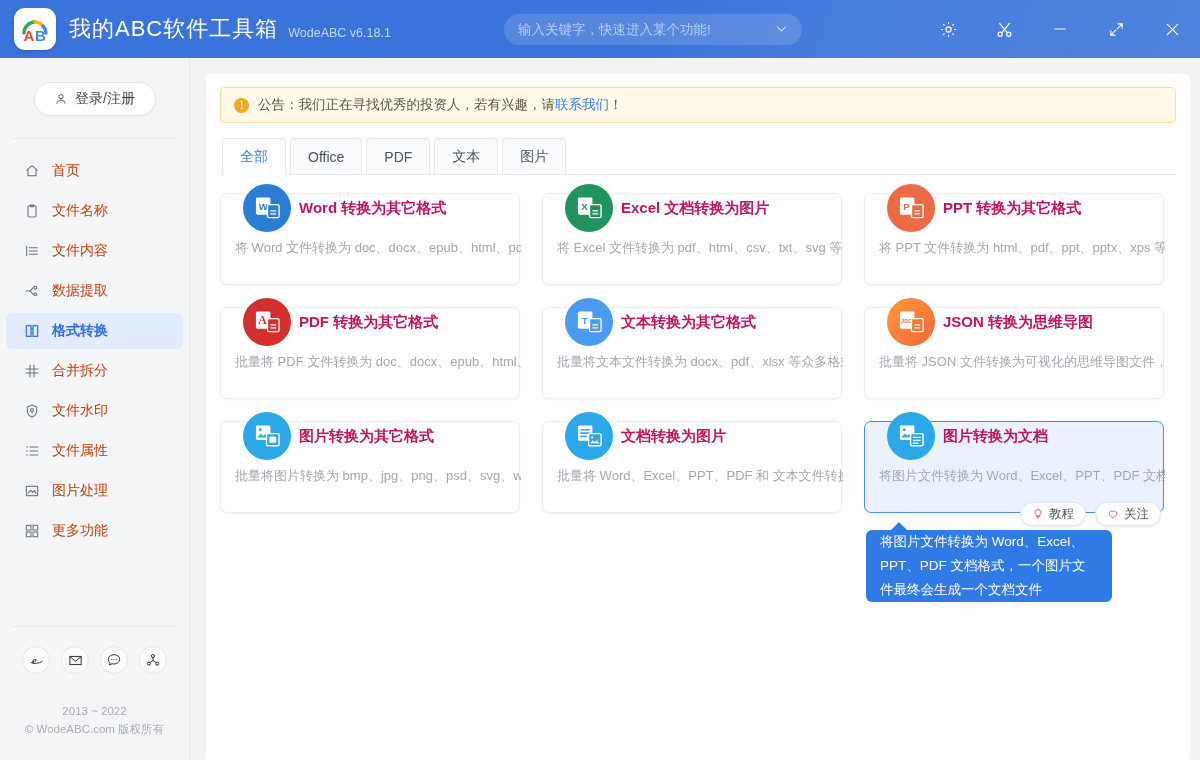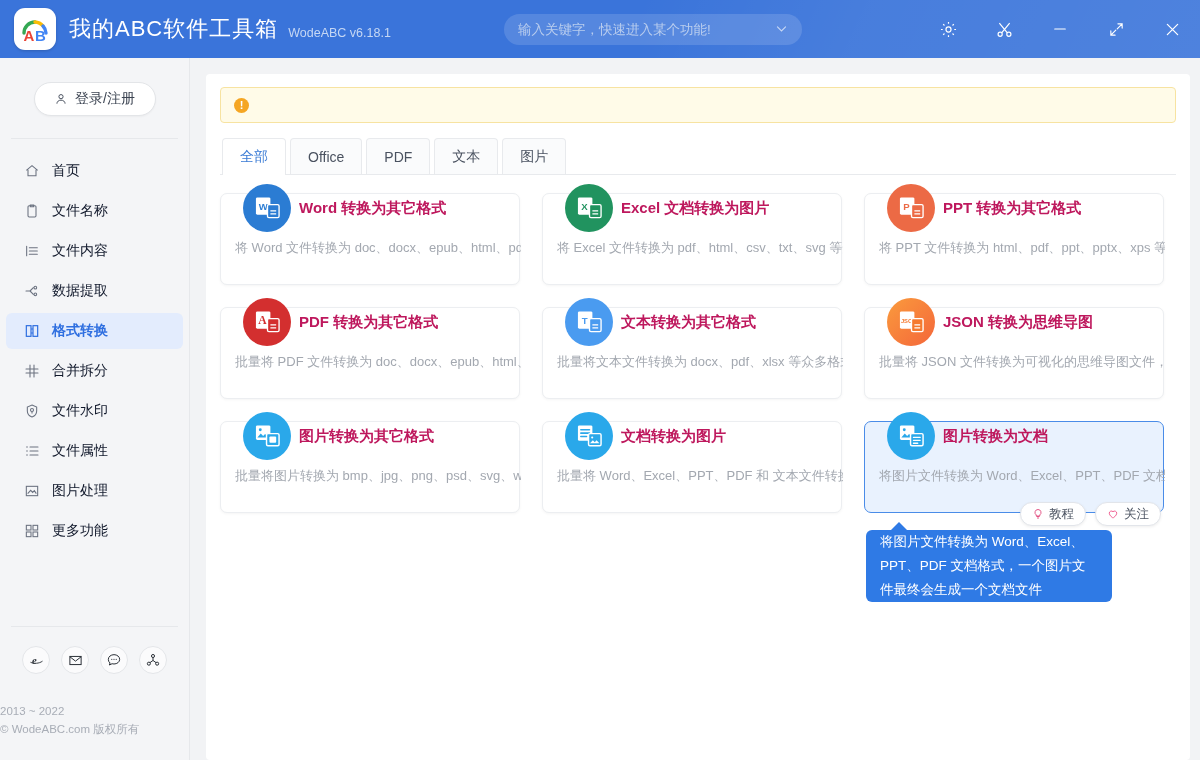--- a/index.html
+++ b/index.html
@@ -66,36 +66,36 @@
     background: #ffffff; border: 1px solid #e3e5e8;
     display: flex; align-items: center; justify-content: center; gap: 7px;
     font-size: 14px; color: #3c4452; cursor: pointer;
     box-shadow: 0 1px 2px rgba(0,0,0,0.04);
   }
   .sb-divider { margin: 22px 11px 0; height: 1px; background: #e6e8eb; }
   .nav { margin-top: 10px; }
   .nav-item {
     height: 36px; margin: 4px 6px; border-radius: 6px;
     display: flex; align-items: center; gap: 12px;
-    padding-left: 17px; font-size: 14px; color: #0f172a; cursor: pointer;
+    padding-left: 17px; font-size: 14px; color: #c2410c; cursor: pointer;
   }
   .nav-item .nav-ico { width: 17px; height: 17px; display: flex; align-items: center; justify-content: center; flex: none; }
   .nav-item.active { background: #e3ecfd; color: #2f6fe0; font-weight: bold; }
   .sb-spacer { flex: 1; }
   .sb-divider2 { margin: 0 11px; height: 1px; background: #e6e8eb; }
   .social-row {
     height: 66px; display: flex; align-items: center; justify-content: center; gap: 11px;
   }
   .social-ico {
     width: 28px; height: 28px; border-radius: 50%; background: #fbfbfc;
     border: 1px solid #e4e6e9; display: flex; align-items: center; justify-content: center;
     cursor: pointer;
   }
   .copyright {
-    padding: 9px 0 22px; color: #a8adb6; font-size: 11.5px; line-height: 18px;
+    padding: 9px 0 22px; text-align: center; color: #a8adb6; font-size: 11.5px; line-height: 18px;
   }
 
   
   .content {
     position: absolute; left: 190px; top: 58px; width: 1010px; height: 702px;
     background: #f2f3f5; padding: 16px 10px 0 16px;
   }
   .content-card {
     width: 984px; height: 686px; background: #ffffff; border-radius: 4px;
     position: relative; overflow: visible; padding: 13px 14px 0 14px;
@@ -389,20 +389,23 @@
       <div>2013 ~ 2022</div>
       <div>© WodeABC.com 版权所有</div>
     </div>
   </div>
 
   <div class="content">
     <div class="content-card">
 
       <div class="notice">
         <span class="notice-ico">!</span>
+        <span>
+          <span>公告：我们正在寻找优秀的投资人，若有兴趣，请</span><span class="notice-link">联系我们</span><span>！</span>
+        </span>
       </div>
 
       <div class="tabs">
         <div class="tab active">全部</div>
         <div class="tab">Office</div>
         <div class="tab">PDF</div>
         <div class="tab">文本</div>
         <div class="tab">图片</div>
       </div>
 

